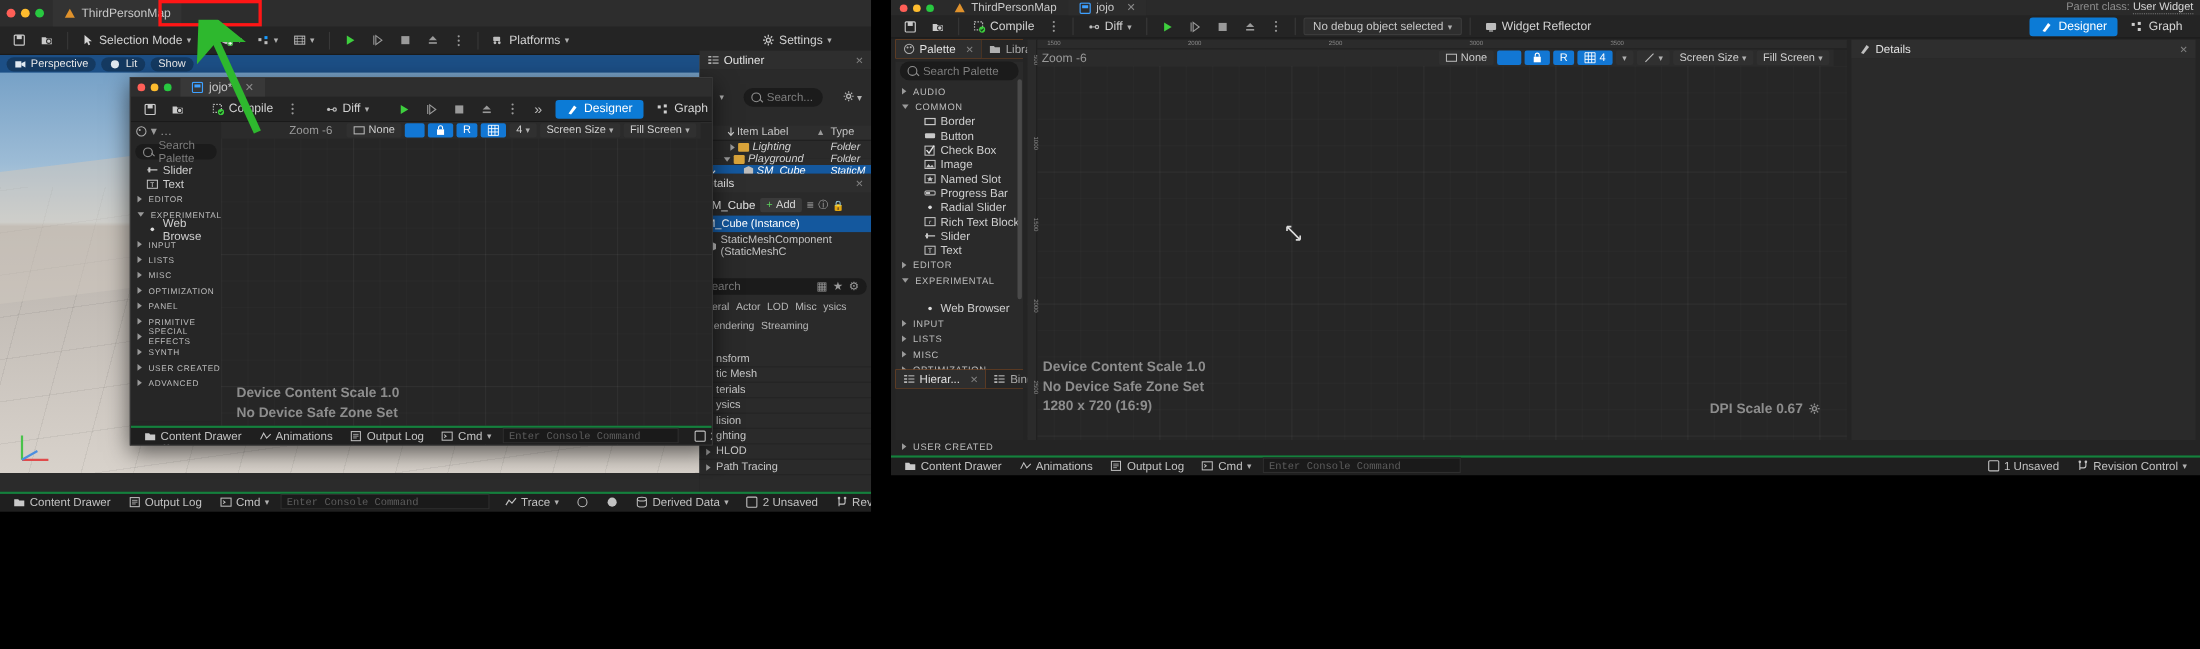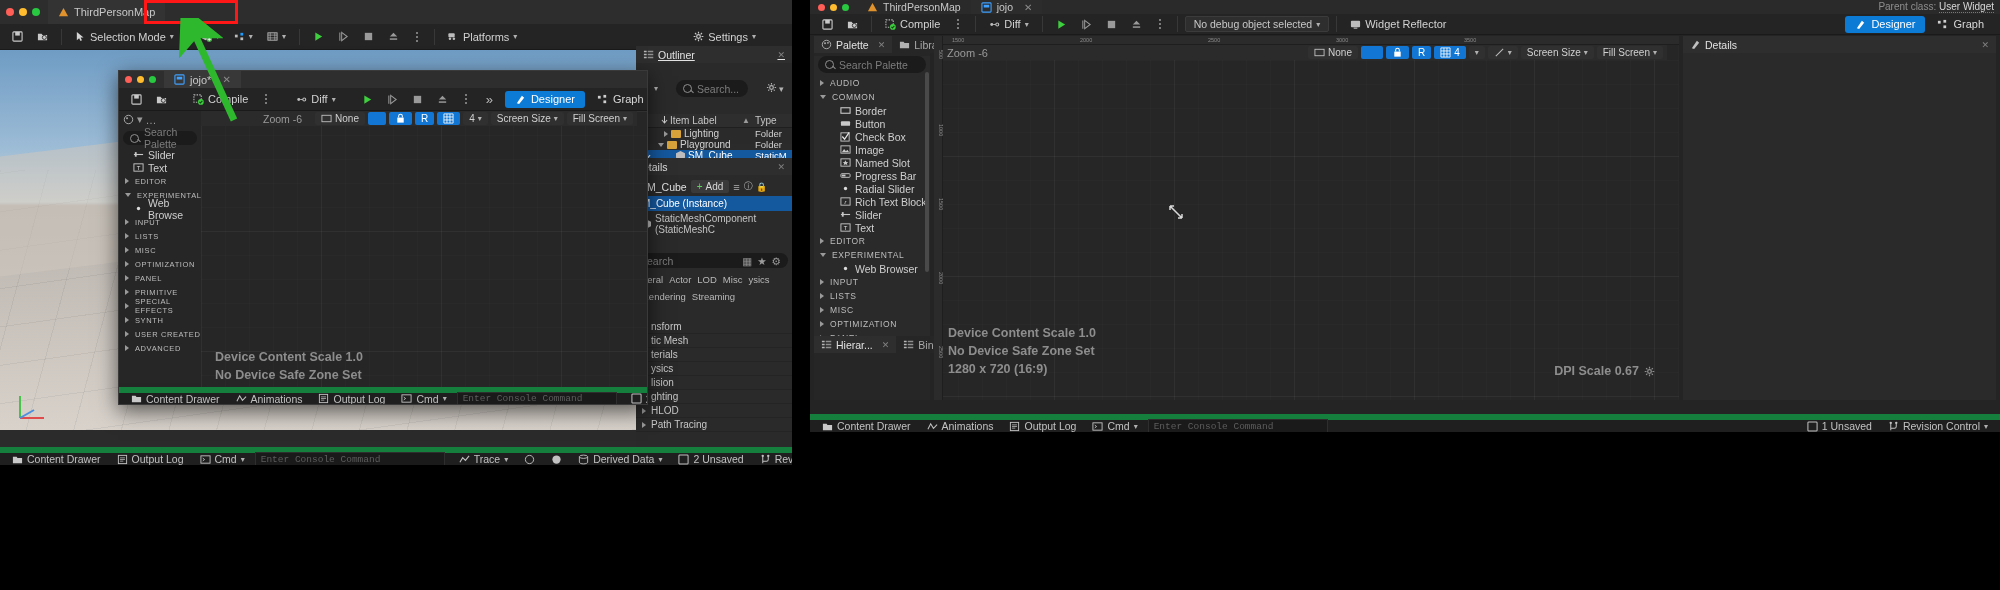--- a/index.html
+++ b/index.html
@@ -91,34 +91,34 @@
   .pill { display:flex; align-items:center; height:13px; padding:0 6px; gap:3px;
           border-radius:2px; background:#3a3a3a; color:#d0d0d0; font-size:10px; }
   .pill.blue{ background:#1277d4; color:#fff; }
   .pill.dark{ background:#303030; }
 
   .canvasinfo{ position:absolute; color:#8d8d8d; font-weight:bold; line-height:1.45;}
   .dpi { position:absolute; color:#8d8d8d; font-weight:bold; }
 
   
   .statusbar{ position:absolute; left:0; right:0; bottom:0; height:18px;
-              background:#1f1f1f; display:flex; align-items:center; gap:4px;
-              padding:0 6px; border-top:6px solid #15803d; font-size:10.5px;
+              background:#1f1f1f; display:flex; align-items:flex-start; gap:4px;
+              padding:0 6px; border-top:2px solid #15803d; font-size:10.5px;
               color:#c2c2c2;}
   .sbtn{ display:flex;align-items:center;gap:4px;padding:0 6px;height:15px;
          border-radius:2px; white-space:nowrap;}
   .cmdbox{ flex:none; height:14px; background:#1a1a1a; border:1px solid #2e2e2e;
            color:#5d5d5d; font-size:9.5px; display:flex; align-items:center;
            padding:0 5px; font-family:"Liberation Mono", monospace;}
   .spacer{ flex:1; }
 
   
   .colhead{ display:flex; align-items:center; height:14px; background:#2e2e2e;
             font-size:10px; color:#c6c6c6; border-bottom:1px solid #1f1f1f;}
-  .orow{ display:flex; align-items:center; height:11px; font-size:10px; color:#d2d2d2;}
+  .orow{ display:flex; align-items:center; height:11px; font-size:10px; color:#d2d2d2;font-style:italic;}
   .orow.sel{ background:#14589e; color:#fff; }
   .folder{ width:10px;height:8px;background:#d8a33a;border-radius:1px;flex:none;}
   .cube{ width:9px;height:9px;background:#bdbdbd;flex:none;
          clip-path:polygon(50% 0,100% 25%,100% 75%,50% 100%,0 75%,0 25%); }
 
   
   .vp { position:absolute; overflow:hidden; background:linear-gradient(#8fb4d8,#cfe0ee 45%,#b9c3c8 46%,#9aa3a6); }
   .vpbar{ position:absolute; left:0;right:0;top:0;height:16px;background:#1c4f86;
           display:flex;align-items:center;gap:5px;padding:0 6px;}
   .vpchip{ display:flex;align-items:center;gap:4px;height:13px;padding:0 7px;
@@ -257,20 +257,38 @@
     </div>
 
     <div class="vp" style="left:0;top:50px;width:636px;height:380px;">
 
       <div class="floor" style="background:linear-gradient(#6f9cc4 0%,#9dbcd6 26%,#cfd7d9 40%,#b9b3ad 41%,#d8d2cb 100%);"></div>
       <div style="position:absolute;left:0;top:120px;width:100%;height:260px;background:
            repeating-linear-gradient(105deg, rgba(0,0,0,.055) 0 1px, transparent 1px 46px),
            repeating-linear-gradient(-8deg, rgba(0,0,0,.05) 0 1px, transparent 1px 38px);"></div>
       <div style="position:absolute;left:-10px;top:96px;width:190px;height:120px;background:#cdc6bd;transform:skewY(-7deg);opacity:.55;"></div>
 
+      <div class="vpbar">
+        <span class="vpchip">
+          <svg class="ue-ico" viewBox="0 0 12 12">
+              <path d="M1 3h6v6H1z" fill="#dfe8f0"></path>
+              <path d="M7 5l4-2v6l-4-2z" fill="#dfe8f0"></path>
+            </svg>
+          <span>Perspective</span>
+        </span>
+        <span class="vpchip">
+          <svg class="ue-ico" viewBox="0 0 12 12">
+              <circle cx="6" cy="6" r="4" fill="#dfe8f0"></circle>
+            </svg>
+          <span>Lit</span>
+        </span>
+        <span class="vpchip">
+          <span>Show</span>
+        </span>
+      </div>
 
       <div class="vptools">
         <span class="vchip" style="background:#2f2f2f;">
           <svg class="ue-ico" viewBox="0 0 12 12">
               <path d="M2 1 L2 10 L4.5 7.8 L6 11 L7.6 10.2 L6.1 7.2 L9.3 7Z" fill="#d5d5d5"></path>
             </svg>
         </span>
         <span class="vchip" style="background:#1277d4;">
           <svg class="ue-ico" viewBox="0 0 12 12">
               <path d="M6 1v10M1 6h10" stroke="#fff" stroke-width="1.2"></path>
@@ -335,21 +353,21 @@
         <svg viewBox="0 0 40 34" width="40" height="34">
           <path d="M6 28 L6 6" stroke="#49c24b" stroke-width="2"></path>
           <path d="M6 28 L30 28" stroke="#e04b4b" stroke-width="2"></path>
           <path d="M6 28 L20 20" stroke="#4b8fe0" stroke-width="2"></path>
         </svg>
       </div>
     </div>
 
     <div style="position:absolute;left:636px;top:46px;width:156px;height:98px;background:#262626;">
       <div class="ptabs">
-        <div class="ptab on" style="width:100%;text-decoration:underline;">
+        <div class="ptab on" style="width:100%;">
           <svg class="ue-ico" viewBox="0 0 12 12">
             <path d="M1 2h3v1.6H1z M1 5.2h3v1.6H1z M1 8.4h3v1.6H1z" fill="#b6b6b6"></path>
             <path d="M5.2 2h6v1.6h-6z M5.2 5.2h6v1.6h-6z M5.2 8.4h6v1.6h-6z" fill="#8f8f8f"></path>
           </svg>
           <span>Outliner</span>
           <span class="spacer"></span>
             <span class="x">✕</span>
         </div>
       </div>
       <div class="pbody" style="height:81px;">
@@ -1140,21 +1158,21 @@
               <span>Text</span>
             </div>
             <div class="cathead">
               <span class="tri"></span>
               <span>EDITOR</span>
             </div>
             <div class="cathead">
               <span class="tri open"></span>
               <span>EXPERIMENTAL</span>
             </div>
-            <div class="pitem" style="padding-left: 26px;">
+            <div class="pitem" style="padding-left: 26px; margin-top: 12px;">
               <span style="display: flex; flex: 0 0 auto;">
                 <svg class="ue-ico" viewBox="0 0 12 12">
                   <circle cx="6" cy="6" r="1.8" fill="#dcdcdc"></circle>
                 </svg>
               </span>
               <span>Web Browser</span>
             </div>
             <div class="cathead">
               <span class="tri"></span>
               <span>INPUT</span>

